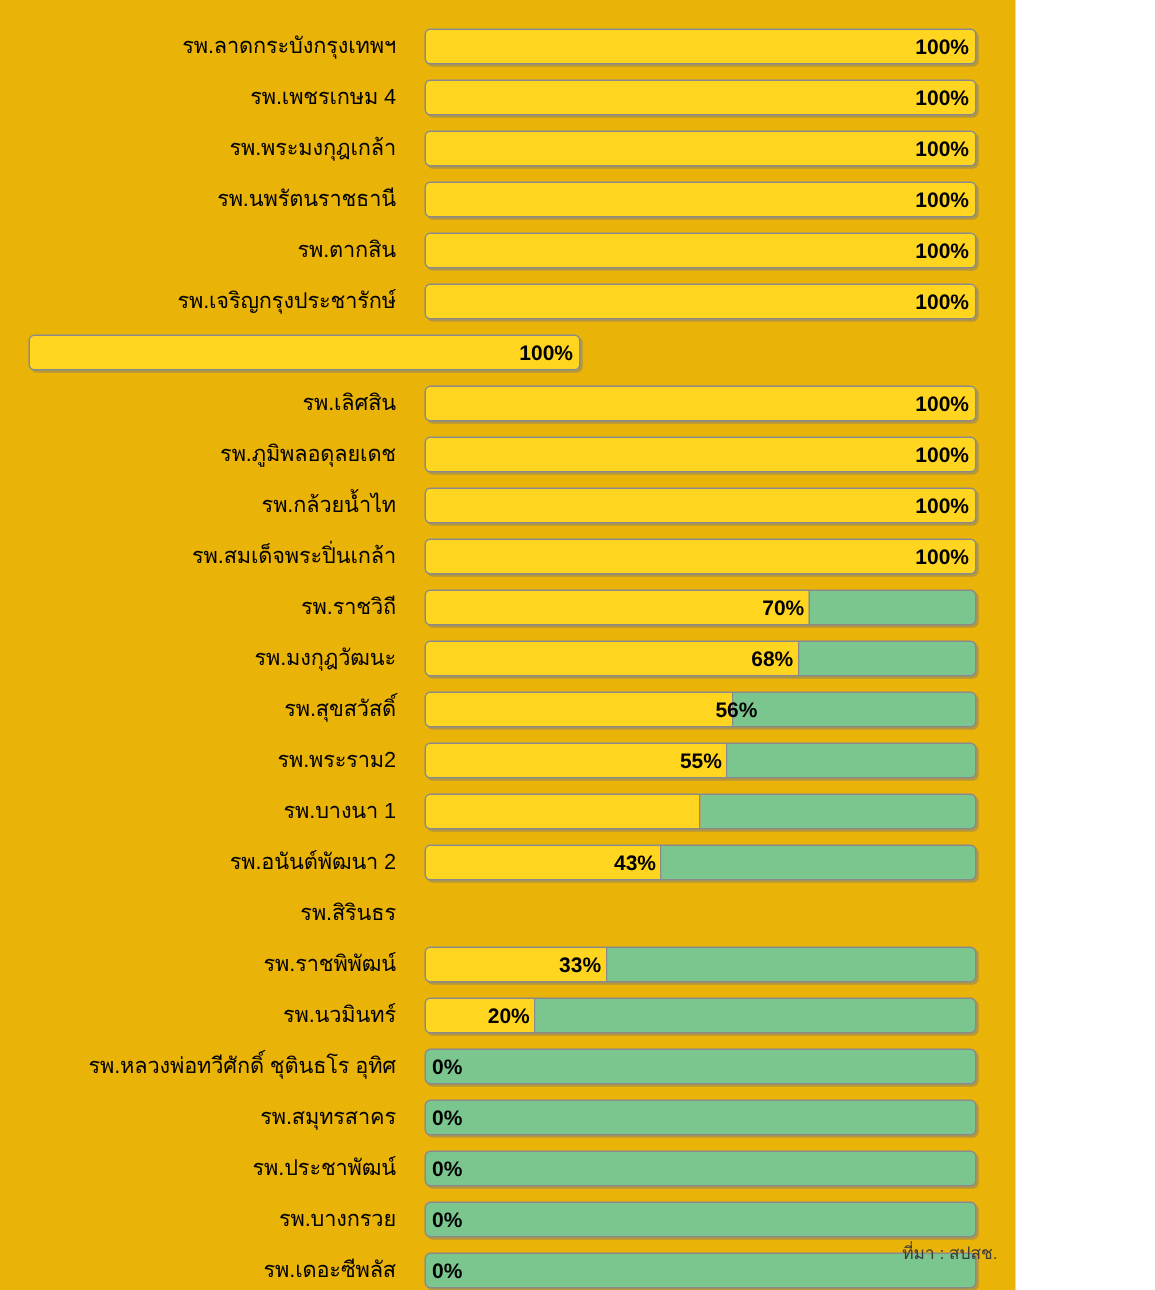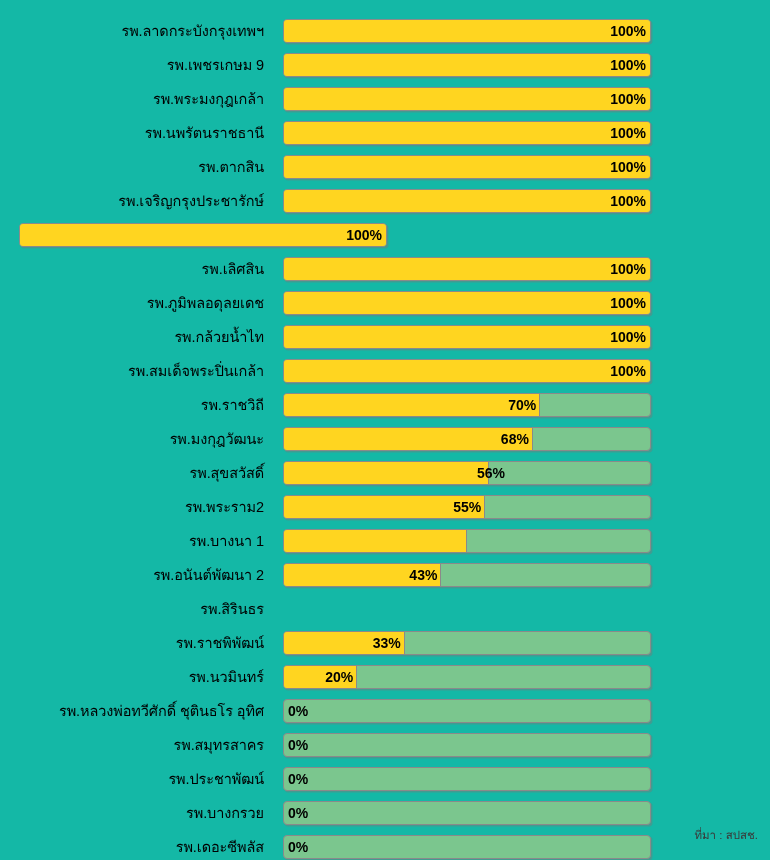--- a/index.html
+++ b/index.html
@@ -4,23 +4,23 @@
 <style>
   * { box-sizing: border-box; margin: 0; padding: 0; }
   html, body {
     width: 770px;
     height: 860px;
     background: #ffffff;
     font-family: "Liberation Sans", "DejaVu Sans", sans-serif;
   }
   #chart-root {
     position: relative;
-    width: 770px;
+    width: 677px;
     height: 860px;
-    background: #14b8a6;
+    background: #eab308;
     overflow: hidden;
   }
   #rows {
     position: absolute;
     left: 0;
     top: 14px;
     width: 770px;
   }
   .bar-row {
     position: relative;
@@ -95,21 +95,21 @@
 
   <div id="rows">
       <div class="bar-row">
         <div class="row-label">รพ.ลาดกระบังกรุงเทพฯ</div>
         <div class="bar-track">
           <div class="bar-fill full" style="width: 100%;"></div>
           <div class="bar-value inside">100%</div>
         </div>
       </div>
       <div class="bar-row">
-        <div class="row-label">รพ.เพชรเกษม 9</div>
+        <div class="row-label">รพ.เพชรเกษม 4</div>
         <div class="bar-track">
           <div class="bar-fill full" style="width: 100%;"></div>
           <div class="bar-value inside">100%</div>
         </div>
       </div>
       <div class="bar-row">
         <div class="row-label">รพ.พระมงกุฎเกล้า</div>
         <div class="bar-track">
           <div class="bar-fill full" style="width: 100%;"></div>
           <div class="bar-value inside">100%</div>

